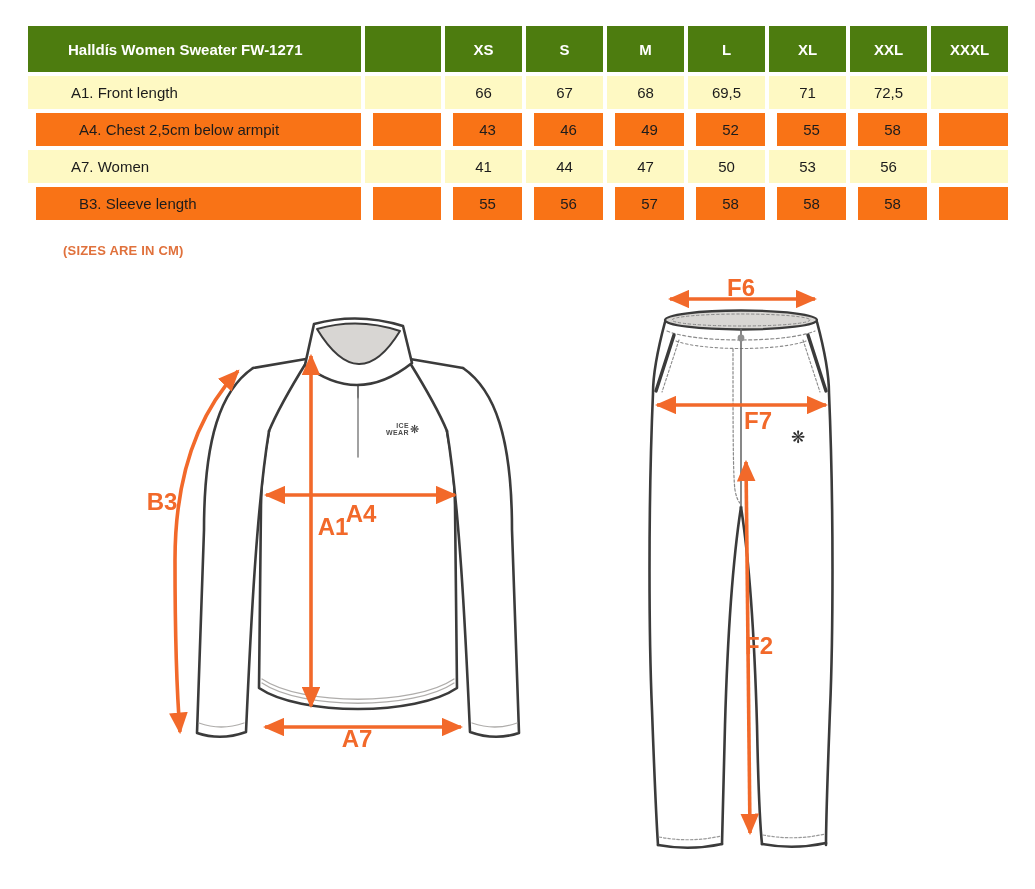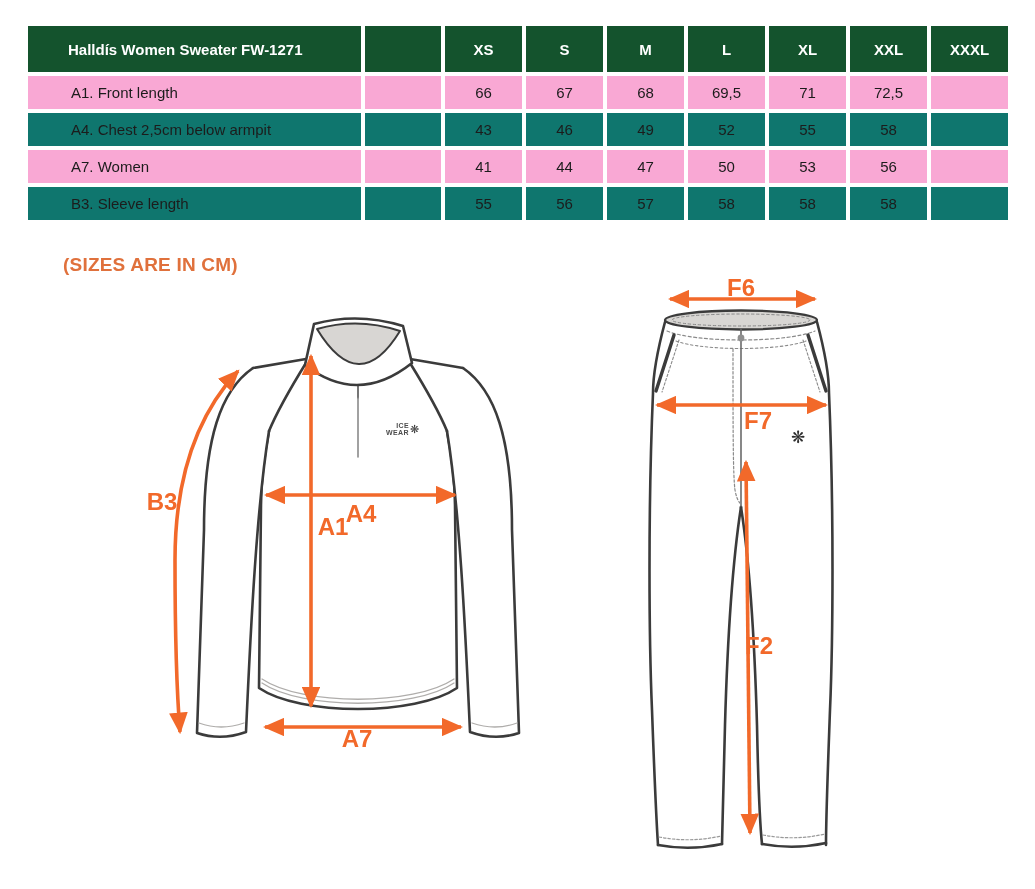--- a/index.html
+++ b/index.html
@@ -13,30 +13,30 @@
     position:absolute; left:28px; top:26px; width:980px;
     display:grid;
     grid-template-columns:333px 76px 77px 77px 77px 77px 77px 77px 77px;
     grid-template-rows:46px 33px 33px 33px 33px;
     gap:4px;
   }
   .cell {
     display:flex; align-items:center; justify-content:center;
     font-size:15px; color:#1c1c1c; box-sizing:border-box;
   }
-  .hdr { background:#14532d; color:#ffffff; font-weight:700; }
+  .hdr { background:#4d7c0f; color:#ffffff; font-weight:700; }
   .hdr-title { justify-content:flex-start; padding-left:40px; font-size:15px; }
-  .r-dark  { background:#f9a8d4; }
-  .r-light { background:#0f766e; }
+  .r-dark  { background:#fef9c3; }
+  .r-light { background:#f97316;margin-left:8px; }
   .lbl { justify-content:flex-start; padding-left:43px; }
 
   
   .note {
     position:absolute; left:63px; top:243px;
-    color:#E0713C; font-weight:700; font-size:19px; letter-spacing:0.2px;margin-top:11px;
+    color:#E0713C; font-weight:700; font-size:13px; letter-spacing:0.2px;
   }
 
   
   #diagram-svg { position:absolute; left:0; top:268px; }
 
   .dim-label {
     position:absolute; transform:translate(-50%,-50%);
     color:#F2692A; font-weight:700; font-size:24px; white-space:nowrap;
   }
   .sweater-logo {

